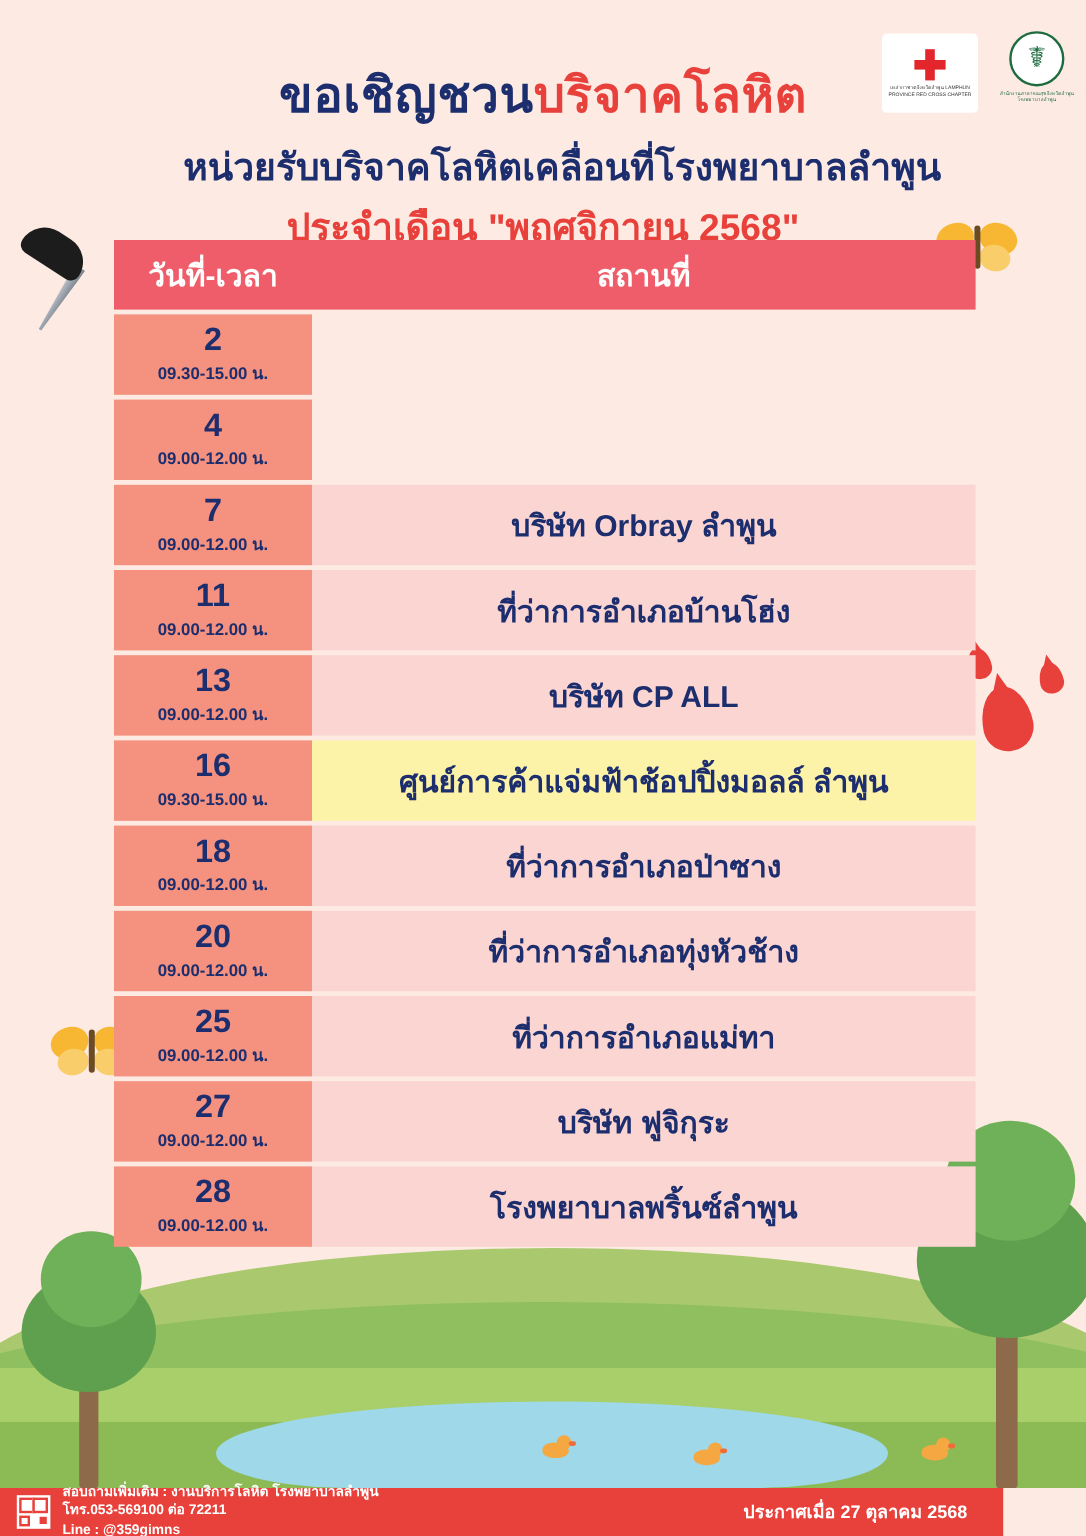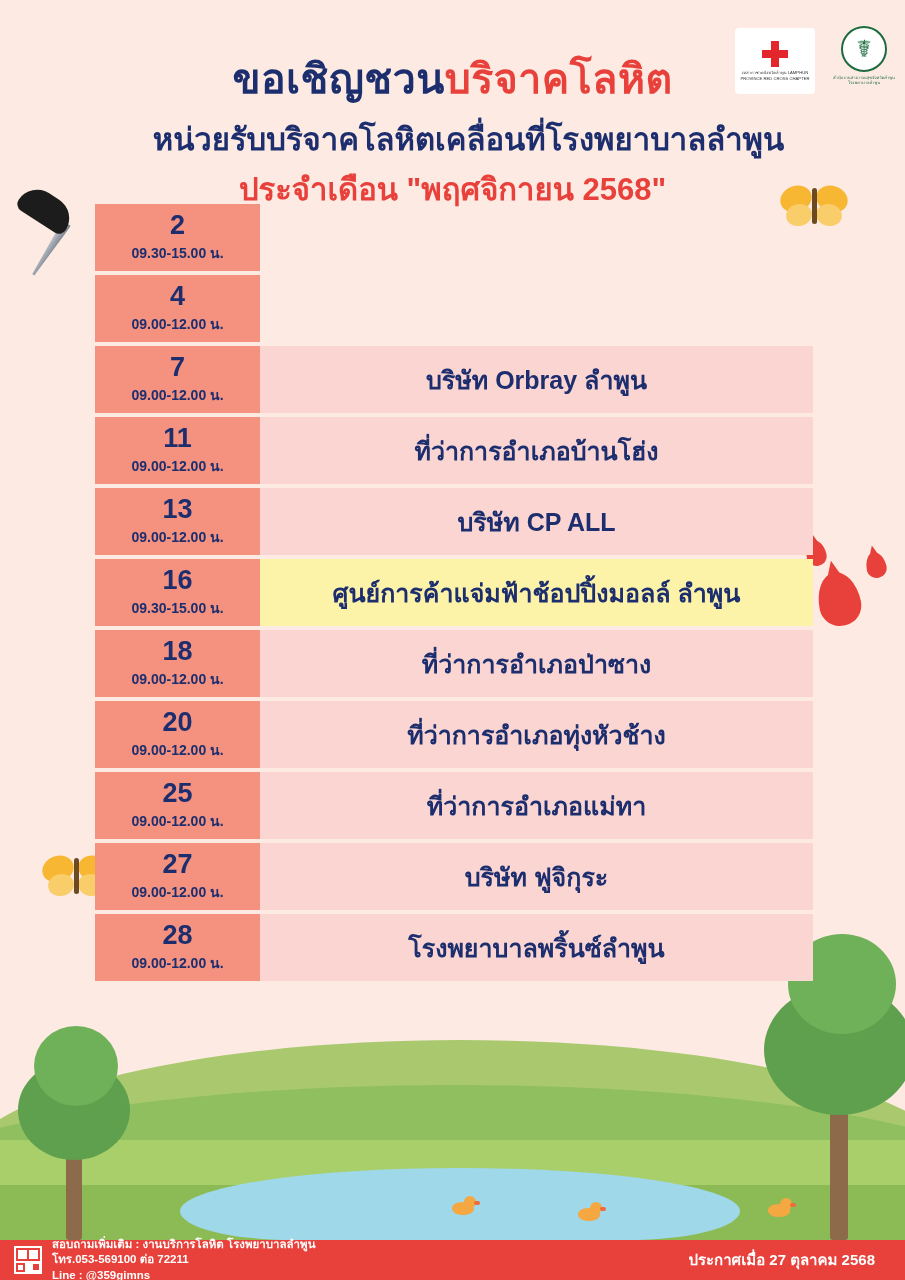--- a/index.html
+++ b/index.html
@@ -163,21 +163,21 @@
   .t-date .time { font-size: 14px; font-weight: bold; margin-top: 2px; }
   .t-place {
     flex: 1; background: #fbd5d2; color: #1c2e6e;
     display: flex; align-items: center; justify-content: center;
     font-size: 25px; font-weight: bold;
   }
   .t-place.hl { background: #fdf3a8; }
 
   
   .footer {
-    position: absolute; left: 0; top: 1240px; width: 905px; height: 40px;
+    position: absolute; left: 0; top: 1240px; width: 836px; height: 40px;
     background: #e8403a; color: #ffffff;
     display: flex; align-items: center;
   }
   .qr {
     width: 28px; height: 28px; margin-left: 14px; background: #ffffff;
     position: relative; flex: none;
   }
   .qr:before, .qr:after {
     content: ""; position: absolute; width: 9px; height: 9px;
     border: 2px solid #e8403a; background: #fff;
@@ -264,20 +264,24 @@
   <div class="bf-wing" style="left:8px;  top:28px; width:26px; height:22px; background:#f9cd6a; transform:rotate(-12deg);"></div>
   <div class="bf-wing" style="left:38px; top:28px; width:26px; height:22px; background:#f9cd6a; transform:rotate(12deg);"></div>
   <div style="position:absolute; left:34px; top:12px; width:5px; height:36px; background:#6d4b22; border-radius:3px;"></div>
 </div>
 
 <div class="drop small" style="left:806px; top:540px;"></div>
 <div class="drop big" style="left:818px; top:572px;"></div>
 <div class="drop small" style="left:866px; top:552px;"></div>
 
 <div class="table-wrap">
+  <div class="t-head">
+    <div class="th-date">วันที่-เวลา</div>
+    <div class="th-place">สถานที่</div>
+  </div>
 
   <div class="t-row">
     <div class="t-date">
       <div class="day">2</div>
       <div class="time">09.30-15.00 น.</div>
     </div>
   </div>
 
   <div class="t-row">
     <div class="t-date">

